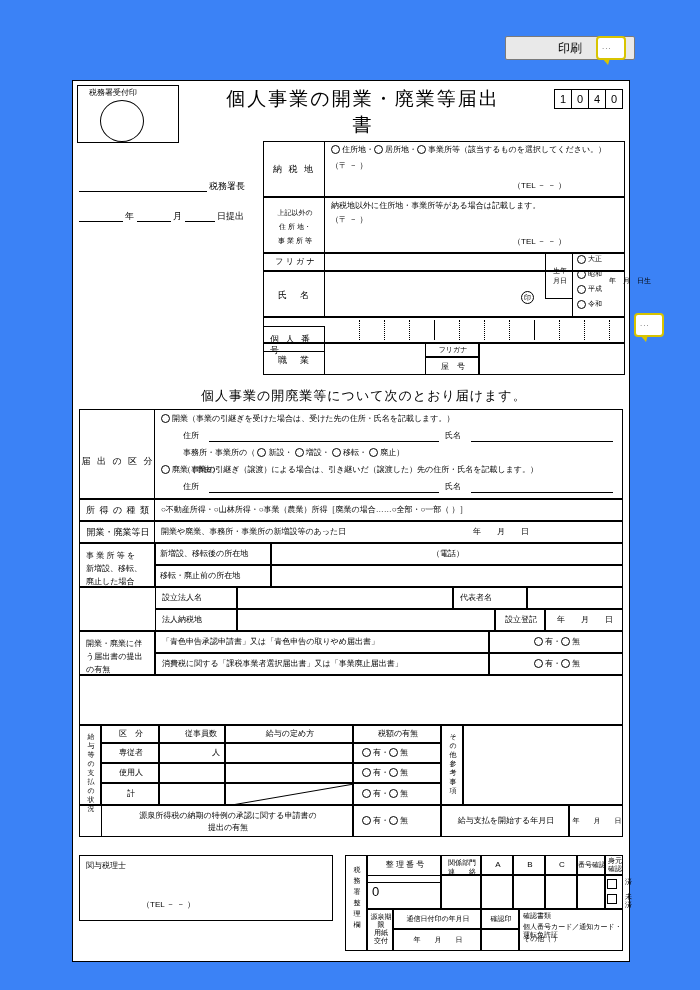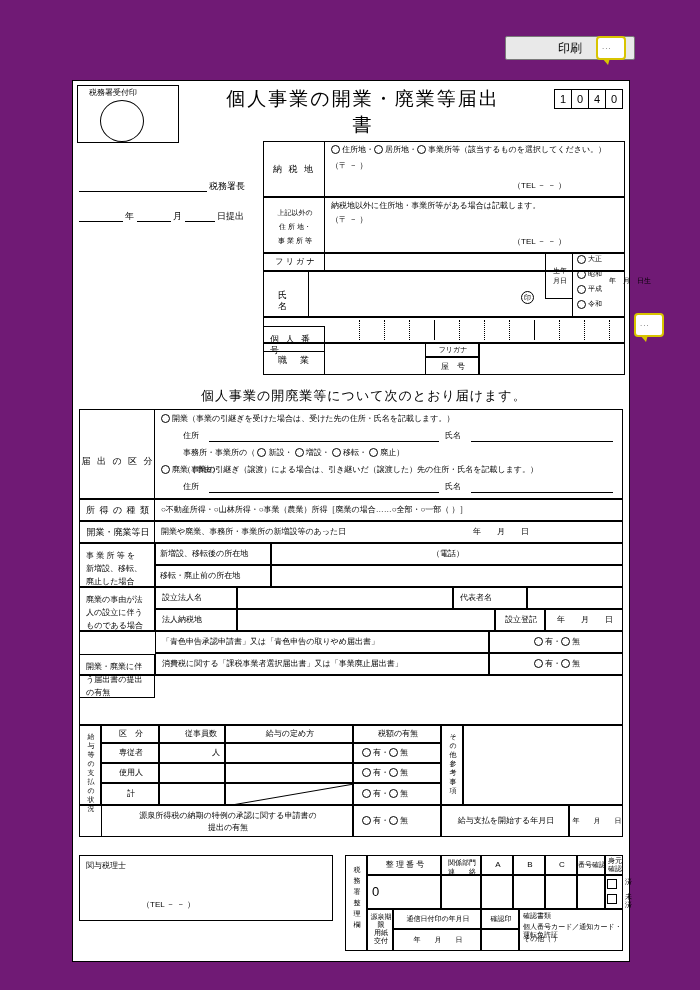--- a/index.html
+++ b/index.html
@@ -1,17 +1,17 @@
 <!DOCTYPE html>
 <html><head>
 <meta charset="utf-8">
 <style>
   html,body{margin:0;padding:0;background:#ffffff;}
   body{font-family:"Liberation Sans","DejaVu Sans",sans-serif;color:#000;}
-  #page{position:relative;width:700px;height:990px;background:#701a75;overflow:hidden;text-decoration:underline;}
+  #page{position:relative;width:700px;height:990px;background:#3b82f6;overflow:hidden;text-decoration:underline;}
 
   
   .printbar{position:absolute;left:505px;top:36px;width:128px;height:22px;
      border:1px solid #7a7a7a;background:#e9e9e9;border-radius:2px;
      display:flex;align-items:center;justify-content:center;font-size:12px;}
   .balloon{position:absolute;width:26px;height:20px;border:2px solid #d8c400;background:#fff;border-radius:4px;}
   .balloon:after{content:"";position:absolute;left:4px;bottom:-7px;width:0;height:0;
      border-left:6px solid transparent;border-right:2px solid transparent;border-top:7px solid #d8c400;}
   .balloon .dots{position:absolute;left:4px;top:6px;font-size:8px;line-height:6px;letter-spacing:1px;color:#555;}
 
@@ -106,21 +106,21 @@
     <div class="bx" style="left:190px;top:172px;width:362px;height:18px;"></div>
     <div class="bx" style="left:190px;top:172px;width:62px;height:18px;">
       <div class="abs lbl8 ctr" style="left:0;top:3px;width:62px;">フ リ ガ ナ</div>
     </div>
     <div class="bx" style="left:472px;top:172px;width:28px;height:46px;">
       <div class="abs lbl7 ctr" style="left:0;top:12px;width:28px;line-height:10px;white-space:pre-line;">生年
 月日</div>
     </div>
 
     <div class="bx" style="left:190px;top:190px;width:362px;height:46px;"></div>
-    <div class="bx" style="left:190px;top:190px;width:46px;height:46px;">
+    <div class="bx" style="left:190px;top:190px;width:62px;height:46px;">
       <div class="abs lbl sp2" style="left:14px;top:18px;">氏　名</div>
     </div>
     <div class="abs" style="left:448px;top:205px;"><span class="inkan">印</span></div>
     <div class="abs" style="left:472px;top:172px;width:28px;height:64px;border-right:1px solid #000;box-sizing:border-box;"></div>
     <div class="abs lbl7" style="left:504px;top:174px;"><span class="radio"></span><span>大正</span></div>
     <div class="abs lbl7" style="left:504px;top:189px;"><span class="radio"></span><span>昭和</span></div>
     <div class="abs lbl7" style="left:504px;top:204px;"><span class="radio"></span><span>平成</span></div>
     <div class="abs lbl7" style="left:504px;top:219px;"><span class="radio"></span><span>令和</span></div>
     <div class="abs lbl7" style="left:536px;top:196px;white-space:nowrap;">年　月　日生</div>
 
@@ -198,25 +198,20 @@
     </div>
     <div class="bx" style="left:198px;top:462px;width:352px;height:22px;">
       <div class="abs lbl8" style="left:160px;top:5px;">（電話）</div>
     </div>
     <div class="bx" style="left:82px;top:484px;width:116px;height:22px;">
       <div class="abs lbl8" style="left:4px;top:5px;">移転・廃止前の所在地</div>
     </div>
     <div class="bx" style="left:198px;top:484px;width:352px;height:22px;"></div>
 
     <div class="bx" style="left:6px;top:506px;width:544px;height:44px;"></div>
-    <div class="bx" style="left:6px;top:506px;width:76px;height:44px;">
-      <div class="abs lbl8" style="left:6px;top:5px;line-height:13px;white-space:pre-line;">廃業の事由が法
-人の設立に伴う
-ものである場合</div>
-    </div>
     <div class="bx" style="left:82px;top:506px;width:82px;height:22px;">
       <div class="abs lbl8" style="left:6px;top:5px;">設立法人名</div>
     </div>
     <div class="bx" style="left:164px;top:506px;width:216px;height:22px;"></div>
     <div class="bx" style="left:380px;top:506px;width:74px;height:22px;">
       <div class="abs lbl8" style="left:6px;top:5px;">代表者名</div>
     </div>
     <div class="bx" style="left:454px;top:506px;width:96px;height:22px;"></div>
 
     <div class="bx" style="left:82px;top:528px;width:82px;height:22px;">
@@ -224,21 +219,21 @@
     </div>
     <div class="bx" style="left:164px;top:528px;width:258px;height:22px;"></div>
     <div class="bx" style="left:422px;top:528px;width:50px;height:22px;">
       <div class="abs lbl8 ctr" style="left:0;top:5px;width:50px;">設立登記</div>
     </div>
     <div class="bx" style="left:472px;top:528px;width:78px;height:22px;">
       <div class="abs lbl8 ctr" style="left:0;top:5px;width:78px;">年　　月　　日</div>
     </div>
 
     <div class="bx" style="left:6px;top:550px;width:544px;height:44px;"></div>
-    <div class="bx" style="left:6px;top:550px;width:76px;height:44px;margin-top:23px;">
+    <div class="bx" style="left:6px;top:550px;width:76px;height:44px;">
       <div class="abs lbl8" style="left:6px;top:5px;line-height:13px;white-space:pre-line;">開業・廃業に伴
 う届出書の提出
 の有無</div>
     </div>
     <div class="bx" style="left:82px;top:550px;width:334px;height:22px;">
       <div class="abs lbl8" style="left:6px;top:5px;">「青色申告承認申請書」又は「青色申告の取りやめ届出書」</div>
     </div>
     <div class="bx" style="left:416px;top:550px;width:134px;height:22px;">
       <div class="abs lbl8 ctr" style="left:0;top:5px;width:134px;"><span class="radio"></span>有・<span class="radio"></span>無</div>
     </div>
@@ -344,21 +339,21 @@
     <div class="bx" style="left:272px;top:774px;width:278px;height:96px;"></div>
     <div class="bx" style="left:272px;top:774px;width:22px;height:96px;">
       <div class="abs lbl7 ctr" style="left:0;top:8px;width:22px;line-height:11px;white-space:pre-line;">税
 務
 署
 整
 理
 欄</div>
     </div>
 
-    <div class="bx" style="left:294px;top:774px;width:74px;height:20px;">
+    <div class="bx" style="left:294px;top:774px;width:74px;height:28px;">
       <div class="abs lbl8 ctr" style="left:0;top:4px;width:74px;">整 理 番 号</div>
     </div>
     <div class="bx" style="left:368px;top:774px;width:40px;height:20px;">
       <div class="abs lbl7 ctr" style="left:0;top:2px;width:40px;line-height:9px;white-space:pre-line;">関係部門
 連　　絡</div>
     </div>
     <div class="bx" style="left:408px;top:774px;width:32px;height:20px;">
       <div class="abs lbl8 ctr" style="left:0;top:4px;width:32px;">A</div>
     </div>
     <div class="bx" style="left:440px;top:774px;width:32px;height:20px;">

